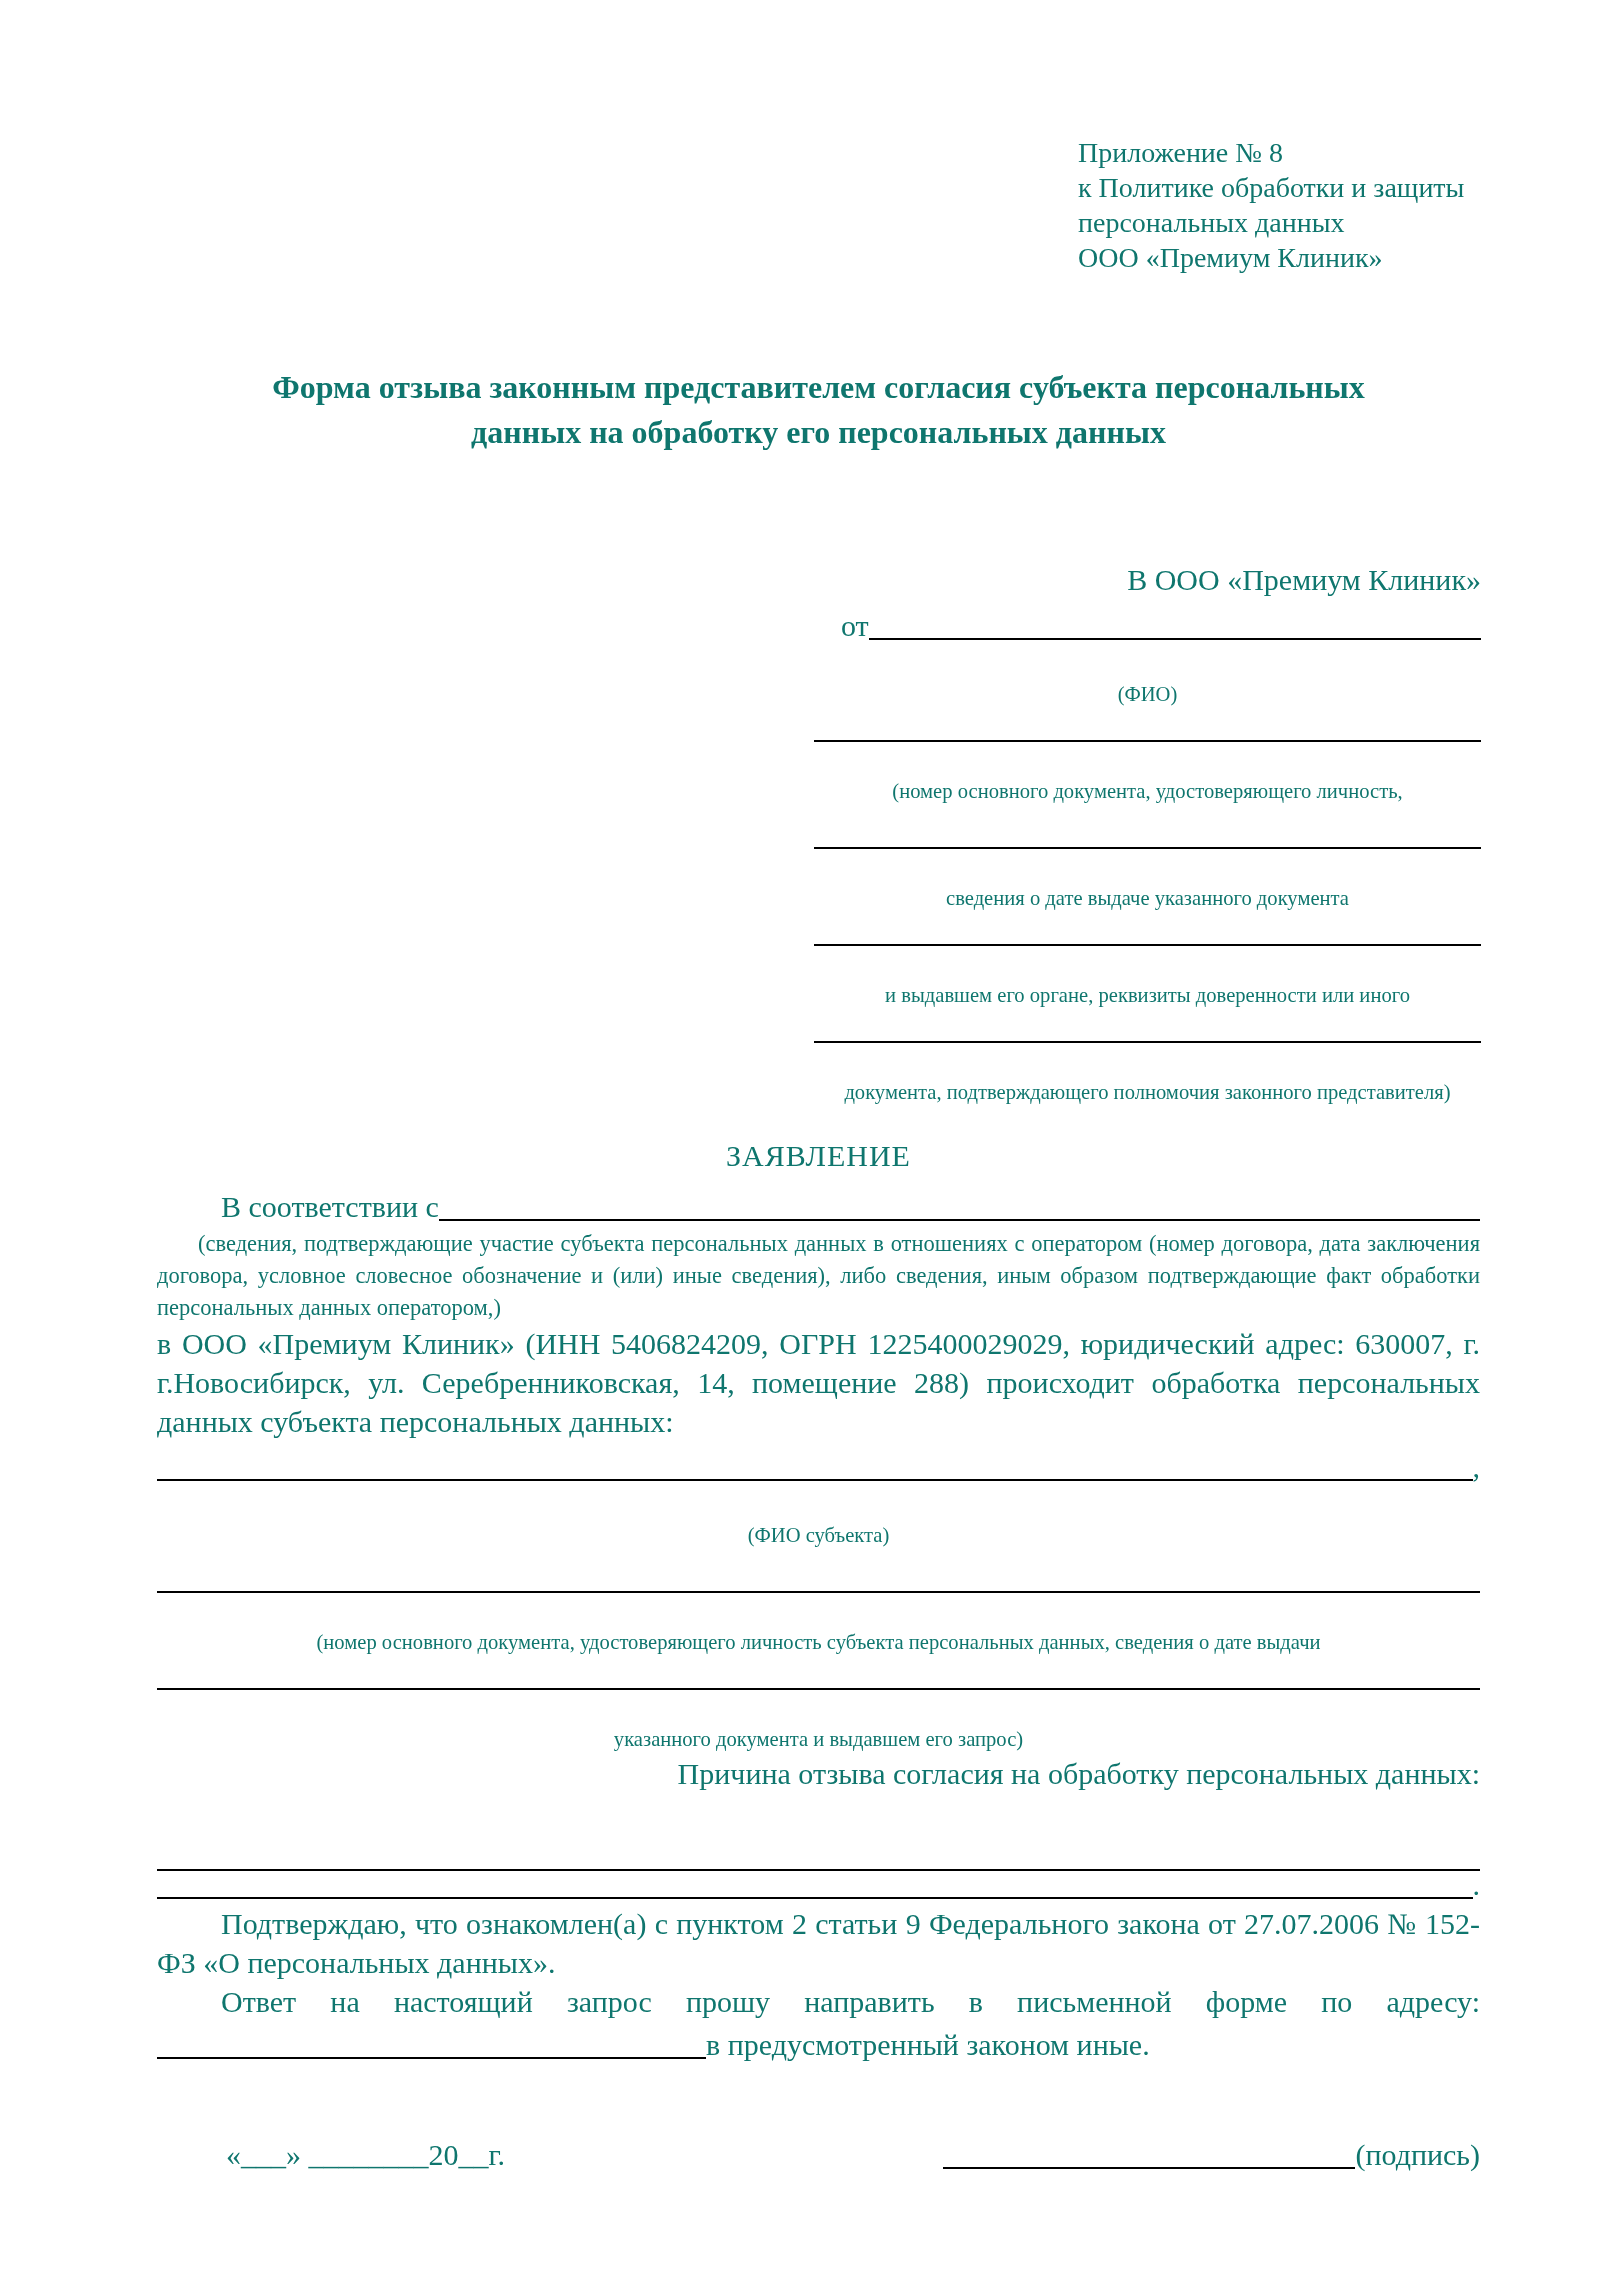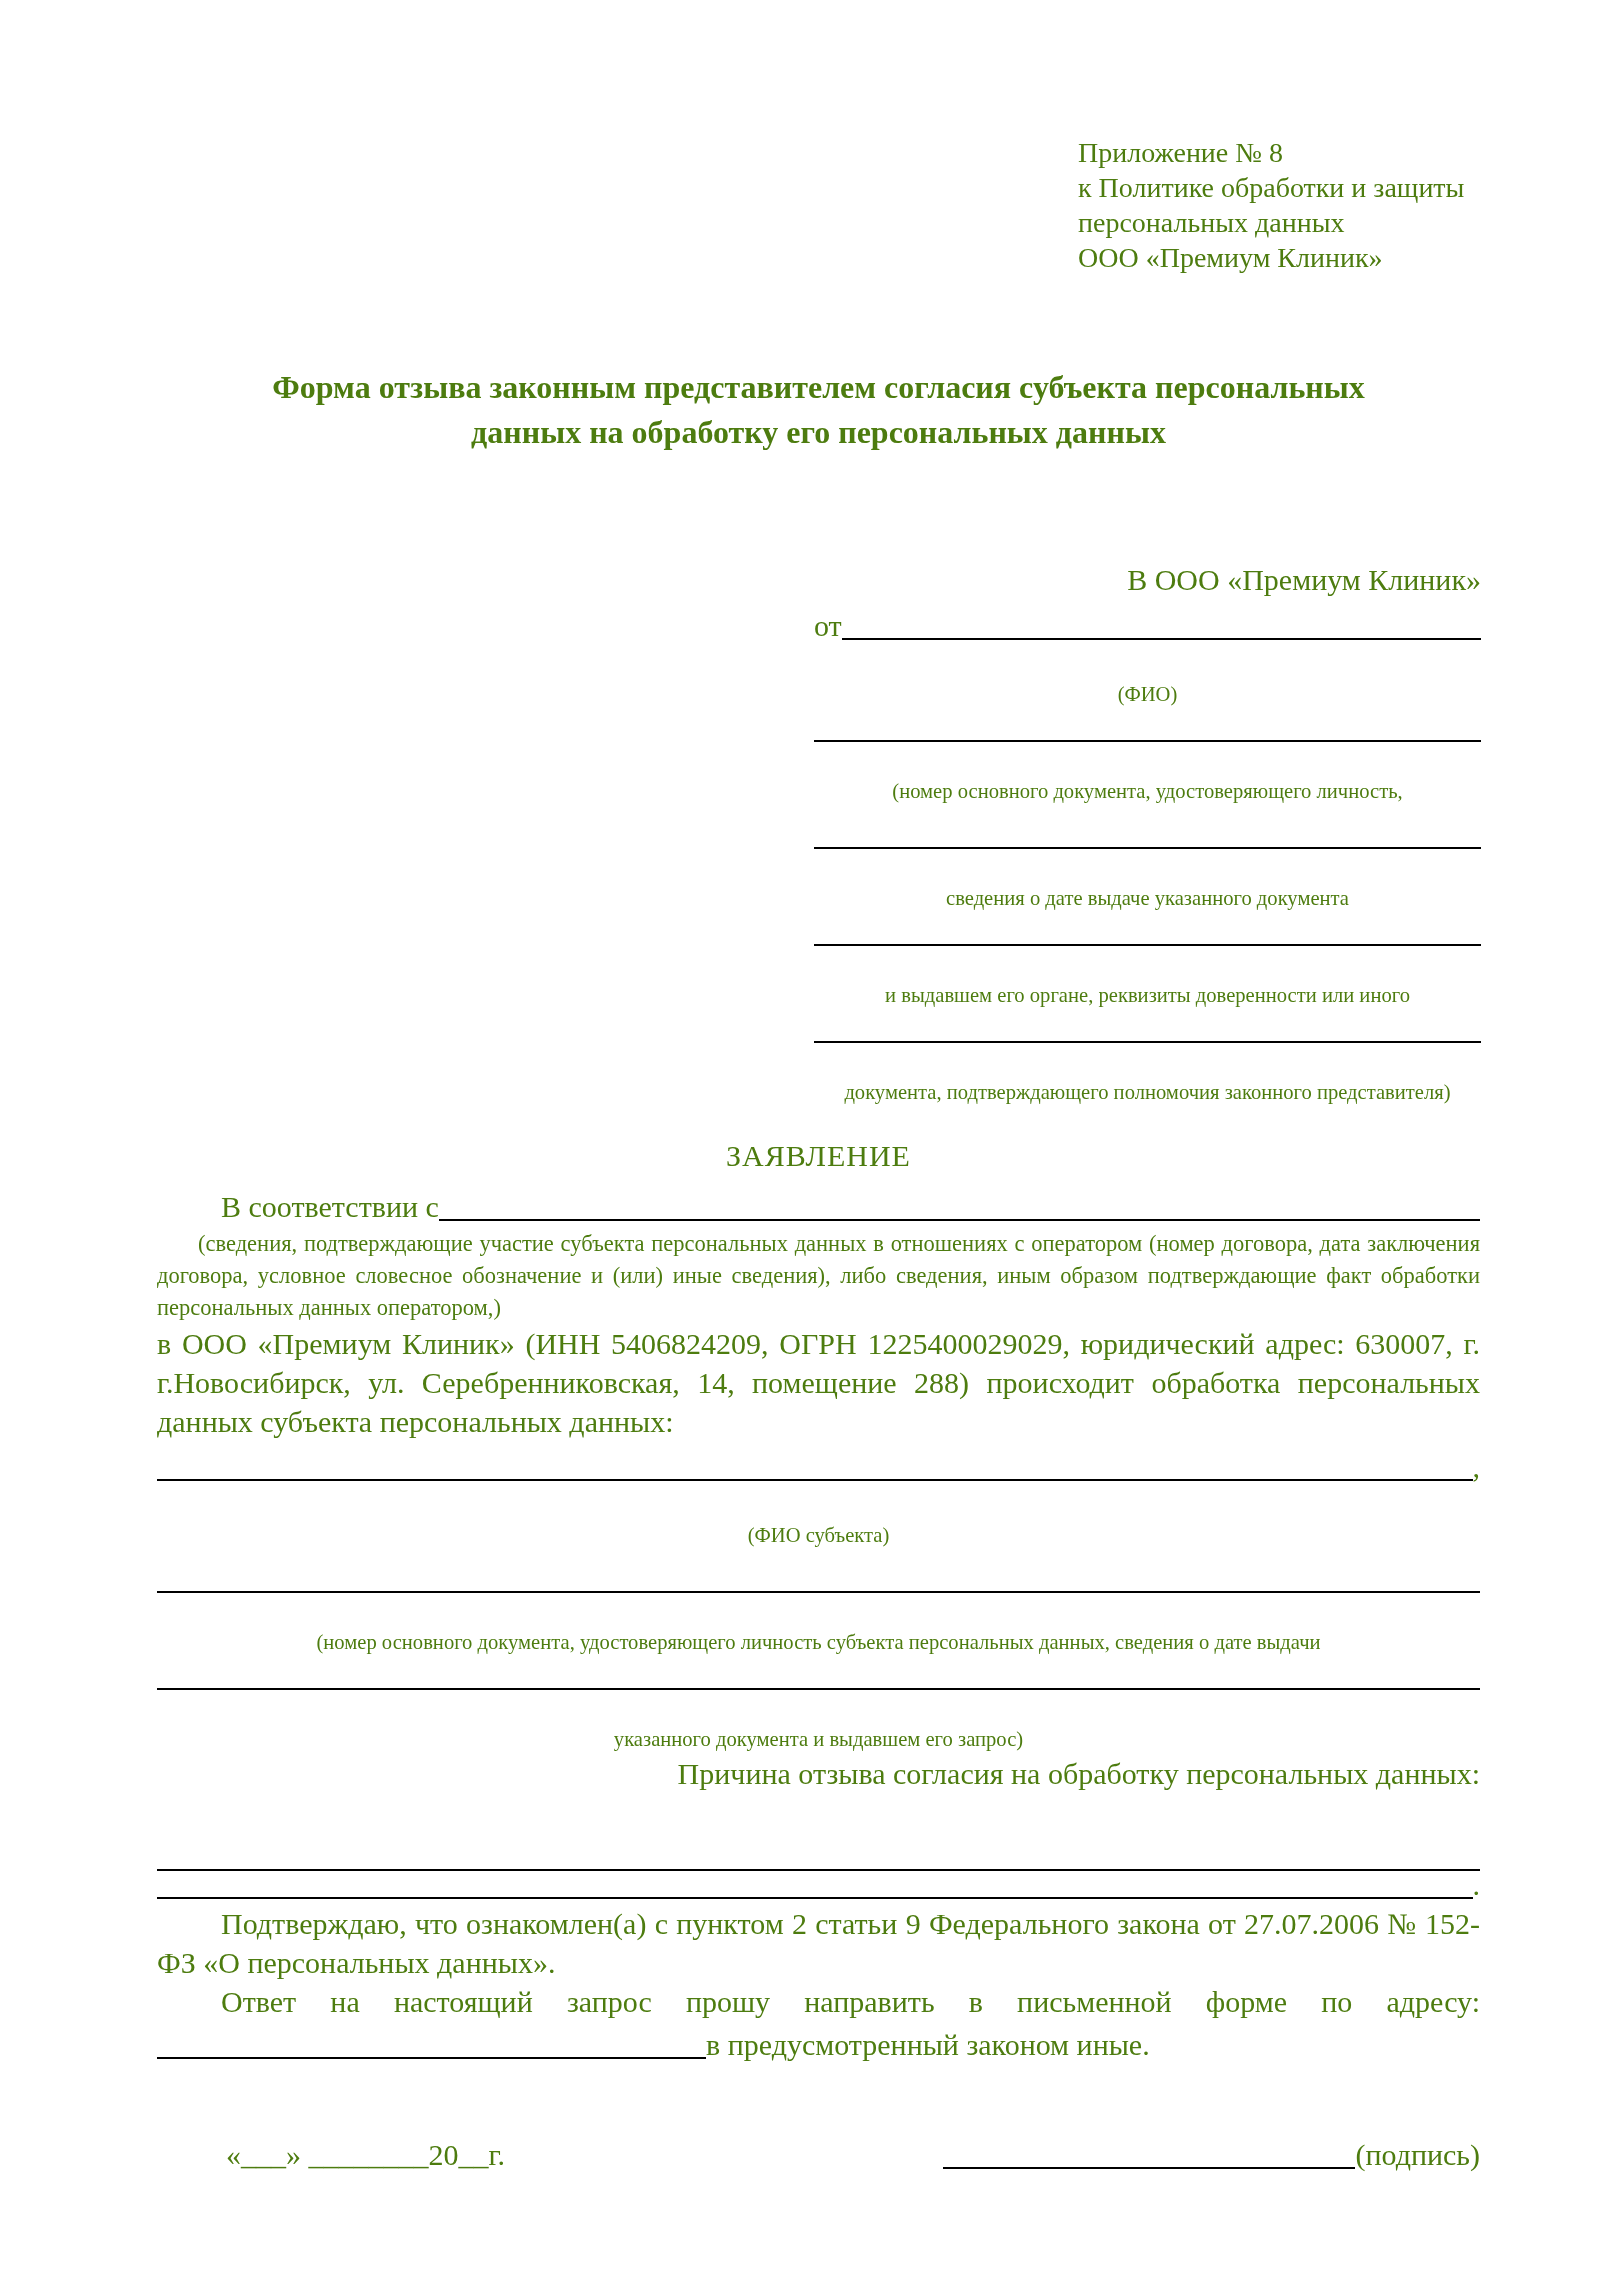--- a/index.html
+++ b/index.html
@@ -2,21 +2,21 @@
 <html><head>
 <meta charset="utf-8">
 <style>
   * { margin:0; padding:0; box-sizing:border-box; }
   html,body { background:#808080; }
   .page {
     position:relative;
     width:1621px; height:2293px;
     margin:0 auto;
     background:#ffffff;
-    color:#4d7c0f;
+    color:#0f766e;
     font-family:"Liberation Serif","DejaVu Serif",serif;
     font-size:30px;
     line-height:39px;
   }
   .content { padding:135px 141px 0 157px; }
 
   
   .appendix { margin-left:921px; font-size:28px; line-height:35px; }
 
   
@@ -26,21 +26,21 @@
     text-align:center;
     font-weight:bold;
     font-size:32px;
     line-height:45px;
   }
 
   
   .addressee { margin-left:657px; margin-top:104px; width:667px; }
   .addr-to { line-height:41px;text-align:right; }
   .row { display:flex; align-items:flex-end; }
-  .row .label { white-space:nowrap; }
+  .row .label { white-space:nowrap;margin-left:27px; }
   .fill { flex:1 1 auto; border-bottom:2px solid #000; margin-bottom:4.9px; }
   .from-row { height:45px; }
   .cap { font-size:20.6px; line-height:29px; text-align:center;margin-top:35px; }
   .u-row { border-bottom:2px solid #000; }
   .h36 { height:33px; } .h44 { height:43px; }
 
   
   .statement-heading { margin-top:27.4px; text-align:center; font-size:30px; line-height:43px; letter-spacing:1px; }
   .intro-row { margin-top:5.9px; height:43px; }
   .indent { text-indent:64px; }

